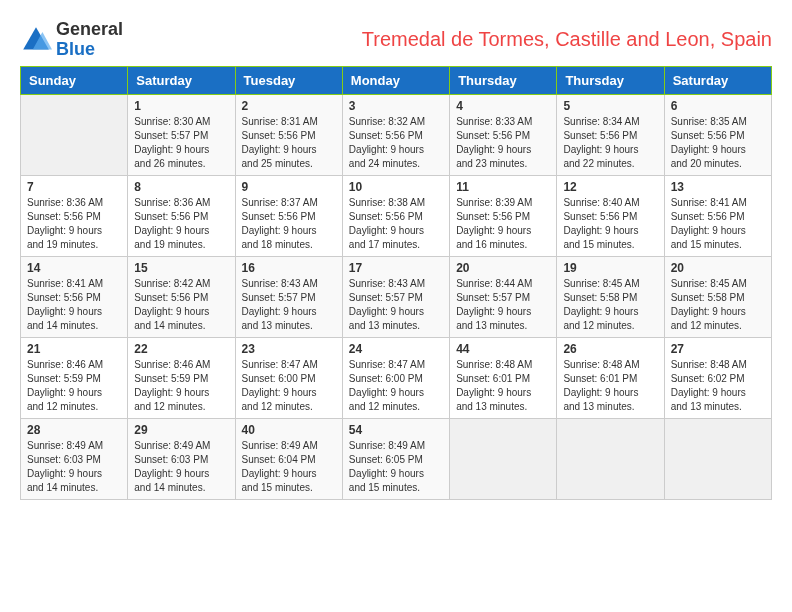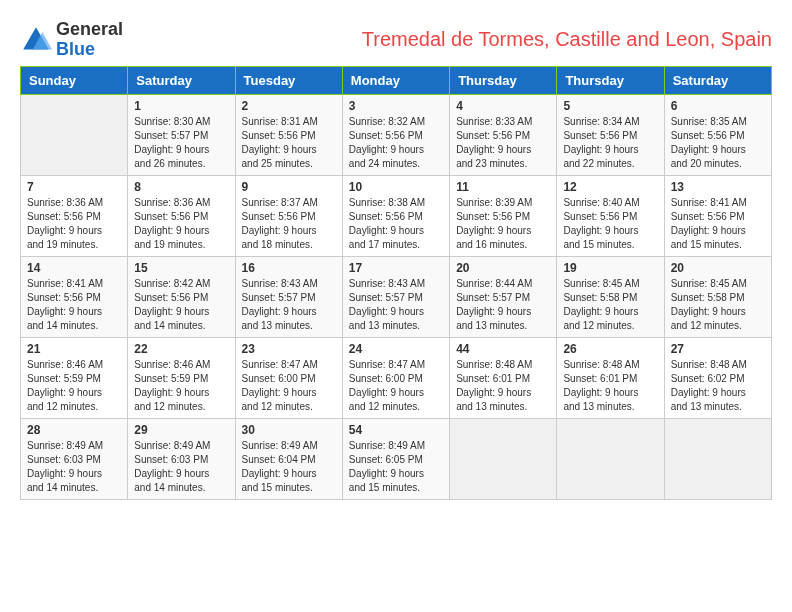--- a/index.html
+++ b/index.html
@@ -240,21 +240,21 @@
       <tr>
         <td>
           <span class="day-number">28</span>
           <div class="day-info">Sunrise: 8:49 AM<br>Sunset: 6:03 PM<br>Daylight: 9 hours and 14 minutes.</div>
         </td>
         <td>
           <span class="day-number">29</span>
           <div class="day-info">Sunrise: 8:49 AM<br>Sunset: 6:03 PM<br>Daylight: 9 hours and 14 minutes.</div>
         </td>
         <td>
-          <span class="day-number">30</span>
+          <span class="day-number">40</span>
           <div class="day-info">Sunrise: 8:49 AM<br>Sunset: 6:04 PM<br>Daylight: 9 hours and 15 minutes.</div>
         </td>
         <td>
           <span class="day-number">54</span>
           <div class="day-info">Sunrise: 8:49 AM<br>Sunset: 6:05 PM<br>Daylight: 9 hours and 15 minutes.</div>
         </td>
         <td class="empty-cell"></td>
         <td class="empty-cell"></td>
         <td class="empty-cell"></td>
       </tr>

